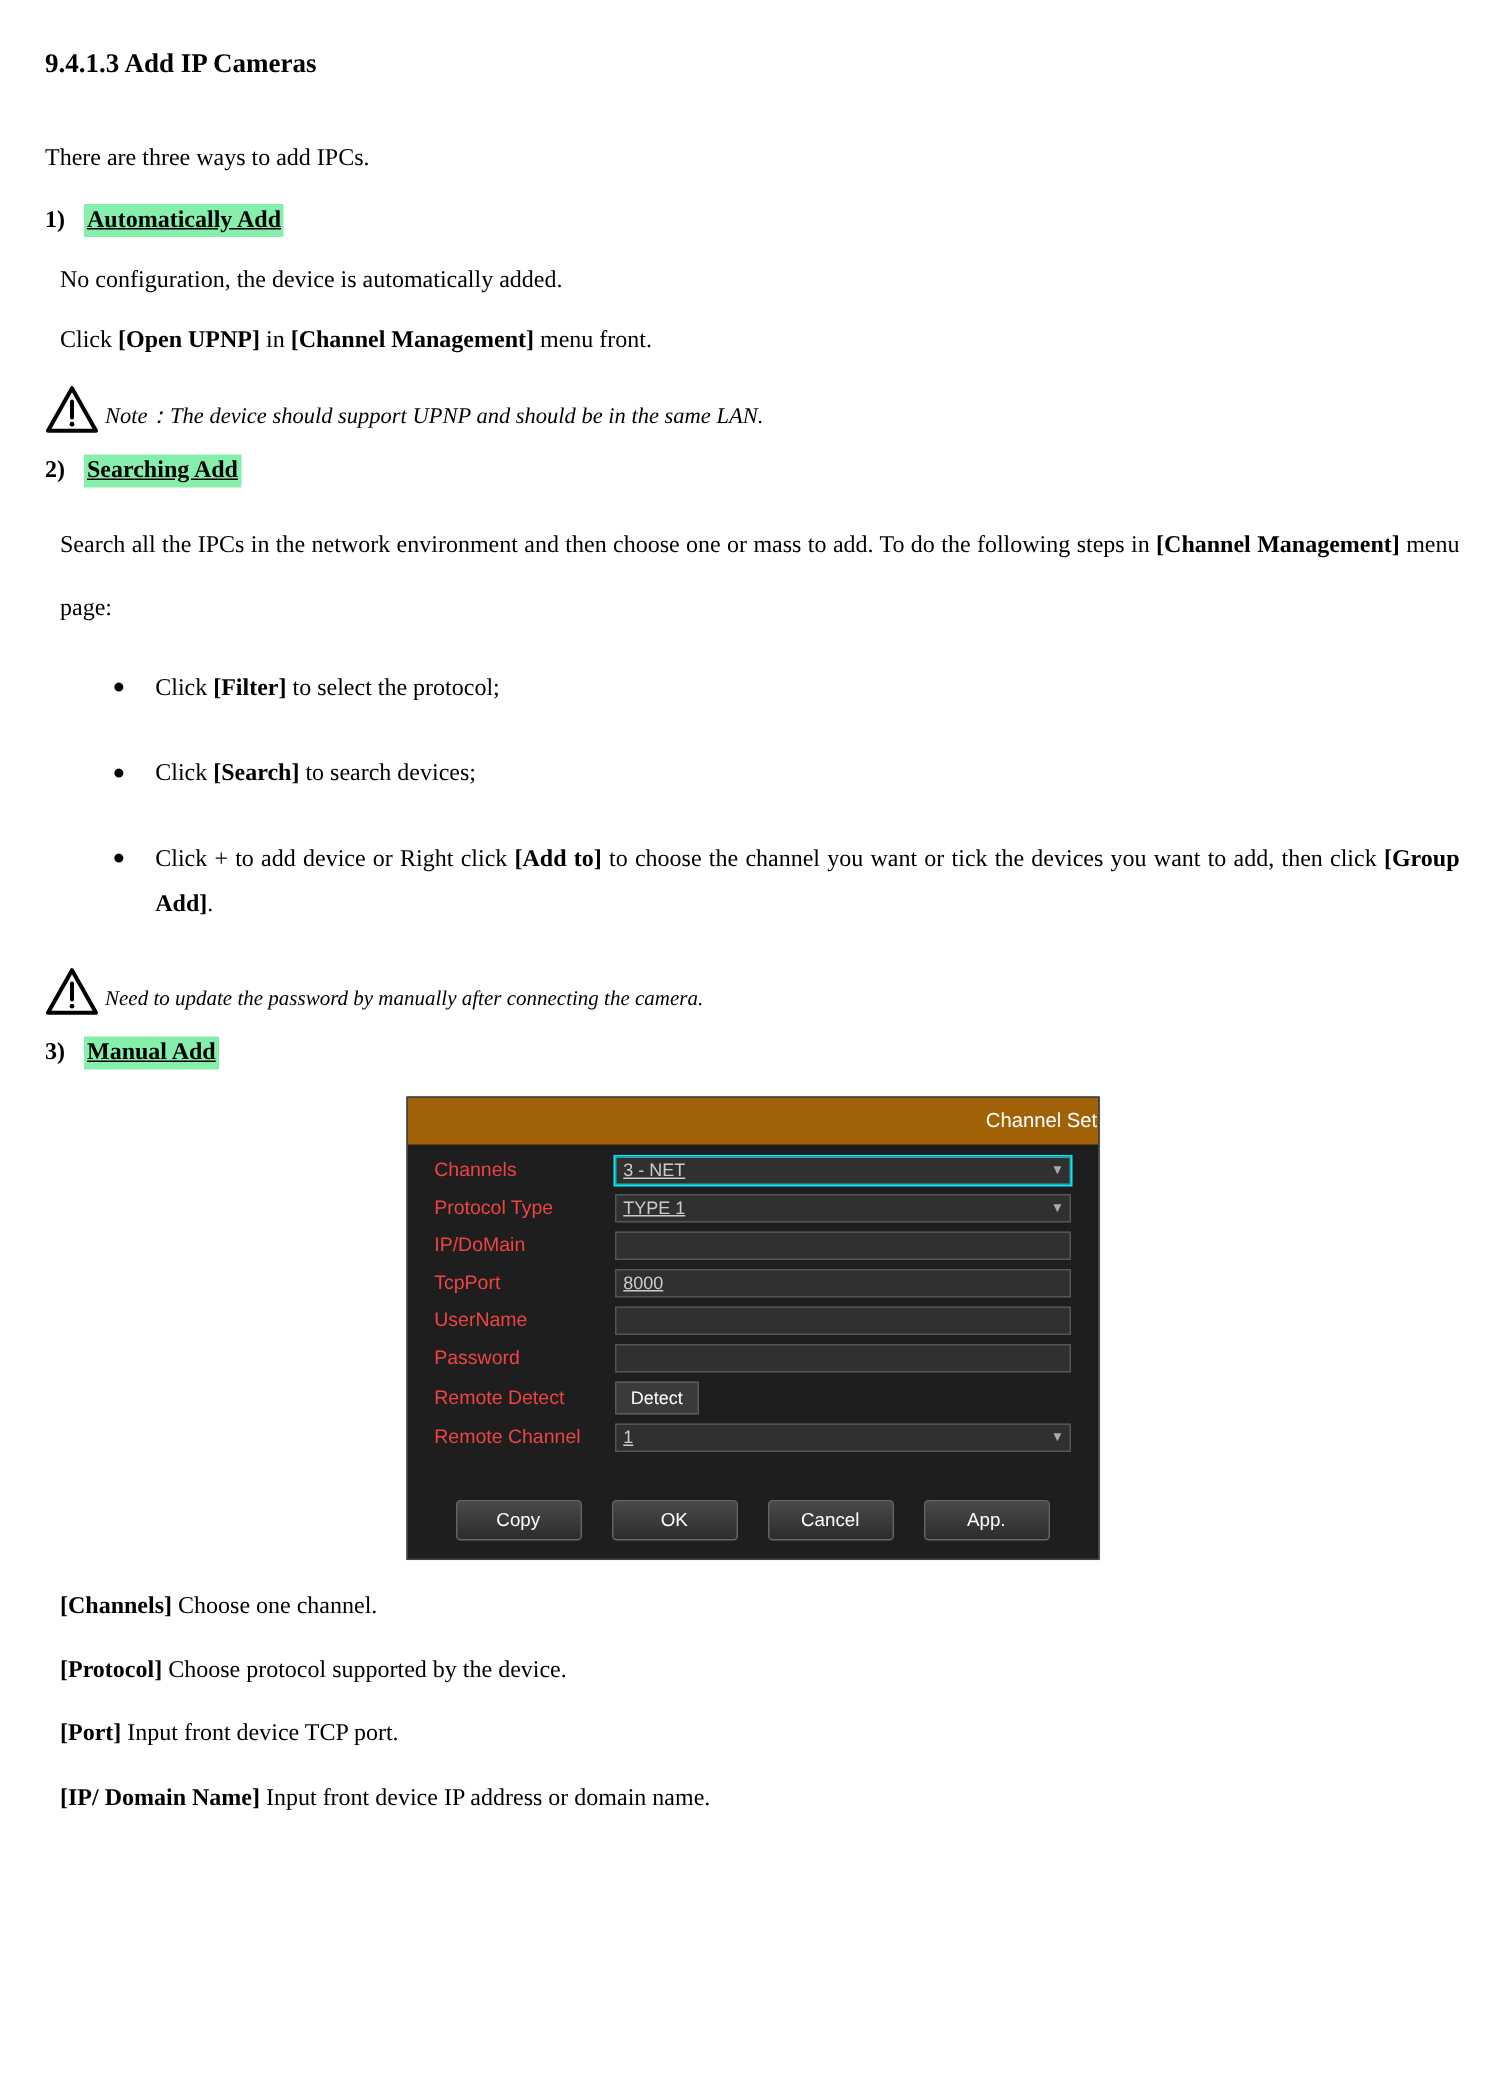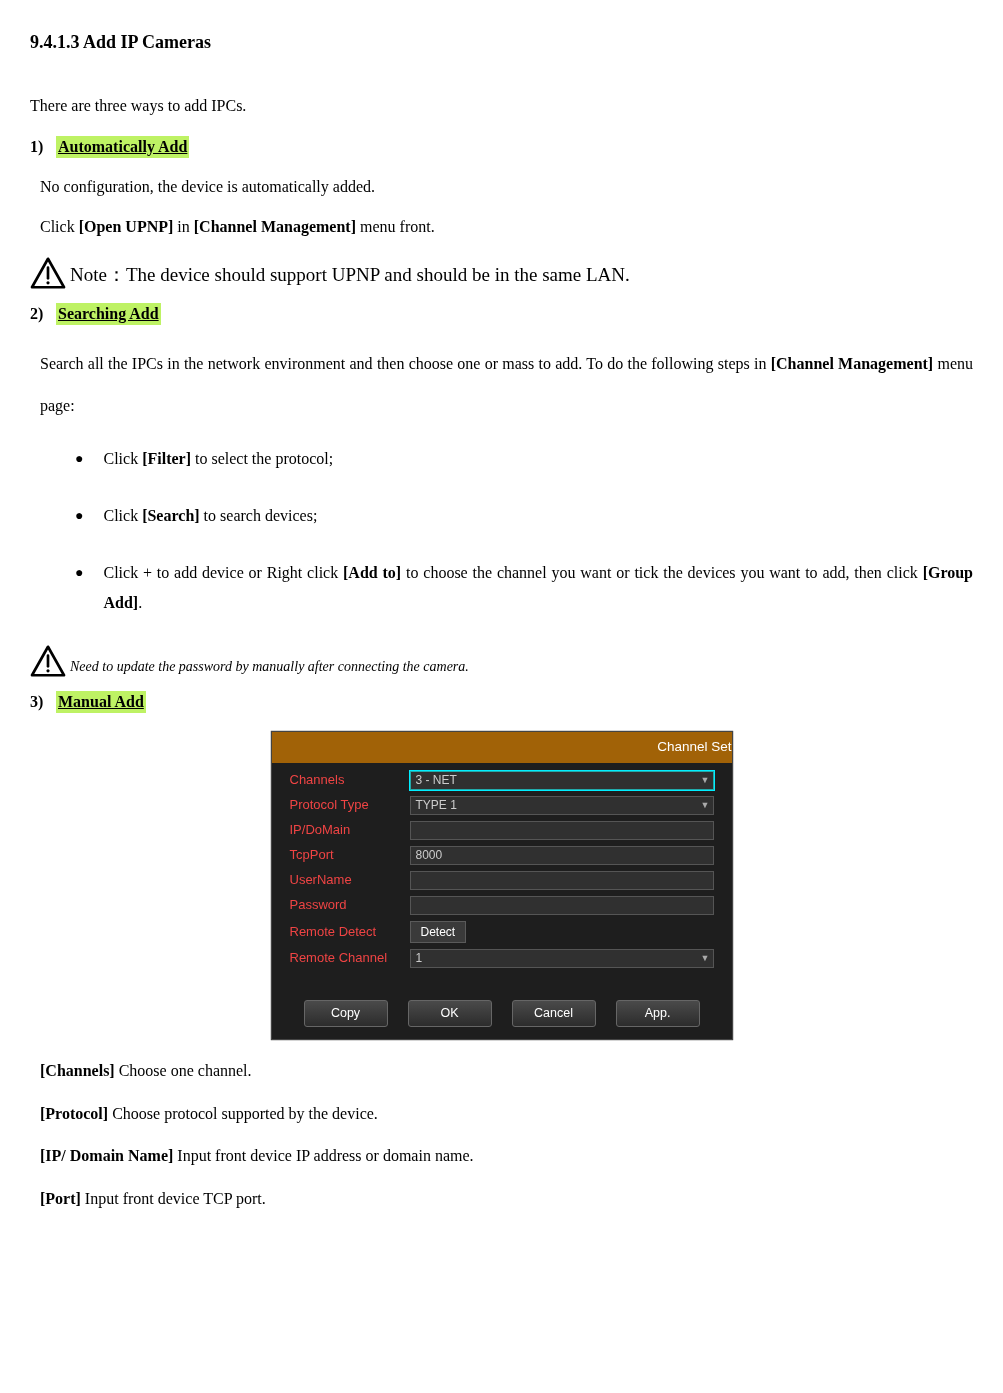--- a/index.html
+++ b/index.html
@@ -26,21 +26,21 @@
   .num {
     display: inline-block;
     font-weight: bold;
     width: 22px;
     vertical-align: top;
   }
   .num-title {
     display: inline-block;
     font-weight: bold;
     text-decoration: underline;
-    background: #bef264;
+    background: #86efac;
     padding: 0 2px;
   }
   .indented {
     margin-left: 10px;
     margin-bottom: 18px;
   }
   .justify {
     text-align: justify;
     text-justify: inter-word;
   }
@@ -73,21 +73,22 @@
     height: 32px;
     margin-right: 4px;
     display: inline-block;
     vertical-align: bottom;
   }
   .warn-icon svg {
     width: 100%;
     height: 100%;
   }
   .note-text-main {
-    font-size: 19px;
+    font-style: italic;
+    font-size: 15px;
   }
   .note-text-sub {
     font-style: italic;
     font-size: 14px;
     text-align: center;
   }
   b.kw { font-weight: bold; }
   
   
   .dialog-wrap {
@@ -130,20 +131,21 @@
     height: 19px;
     background: #303030;
     border: 1px solid #555;
     color: #ccc;
     font-size: 12px;
     padding: 0 5px;
     display: flex;
     align-items: center;
     position: relative;
     box-sizing: border-box;
+    text-decoration: underline;
   }
   .form-control.hl {
     border: 1px solid #2aa;
     box-shadow: 0 0 0 1px #0ef;
   }
   .form-control .dd-arrow {
     position: absolute;
     right: 3px;
     top: 50%;
     transform: translateY(-50%);
@@ -320,15 +322,15 @@
       <div class="dlg-btn">OK</div>
       <div class="dlg-btn">Cancel</div>
       <div class="dlg-btn">App.</div>
     </div>
   </div>
 </div>
 
 <div class="def-list">
   <div class="def-item"><b class="kw">[Channels]</b><span> Choose one channel.</span></div>
   <div class="def-item"><b class="kw">[Protocol]</b><span> Choose protocol supported by the device.</span></div>
+  <div class="def-item"><b class="kw">[Port]</b><span> Input front device TCP port.</span></div>
   <div class="def-item"><b class="kw">[IP/ Domain Name]</b><span> Input front device IP address or domain name.</span></div>
-  <div class="def-item"><b class="kw">[Port]</b><span> Input front device TCP port.</span></div>
 </div>
 
 </body></html>

